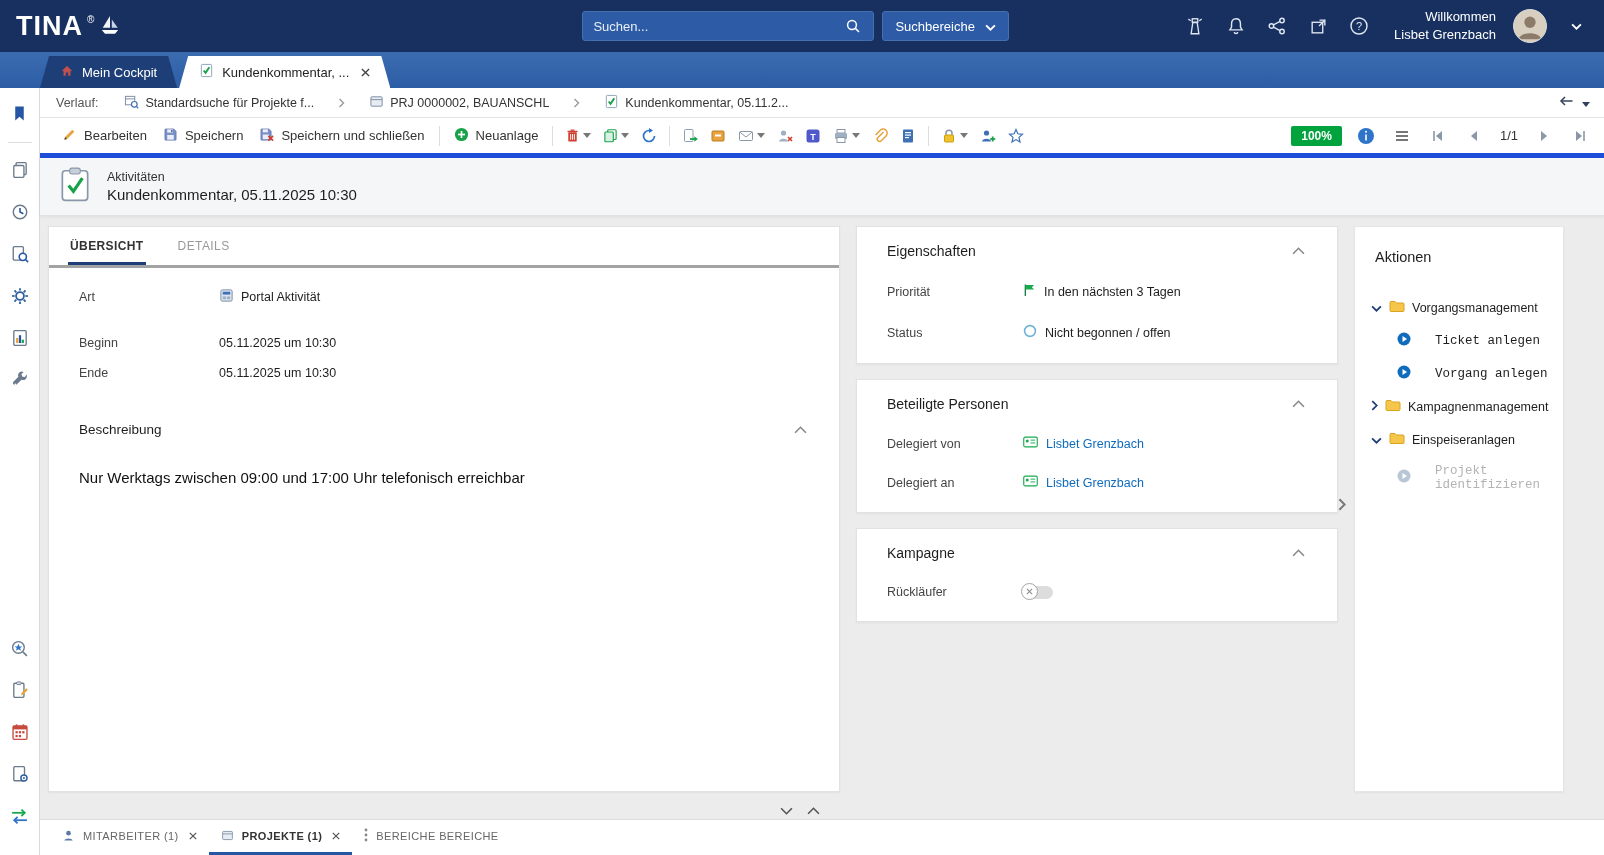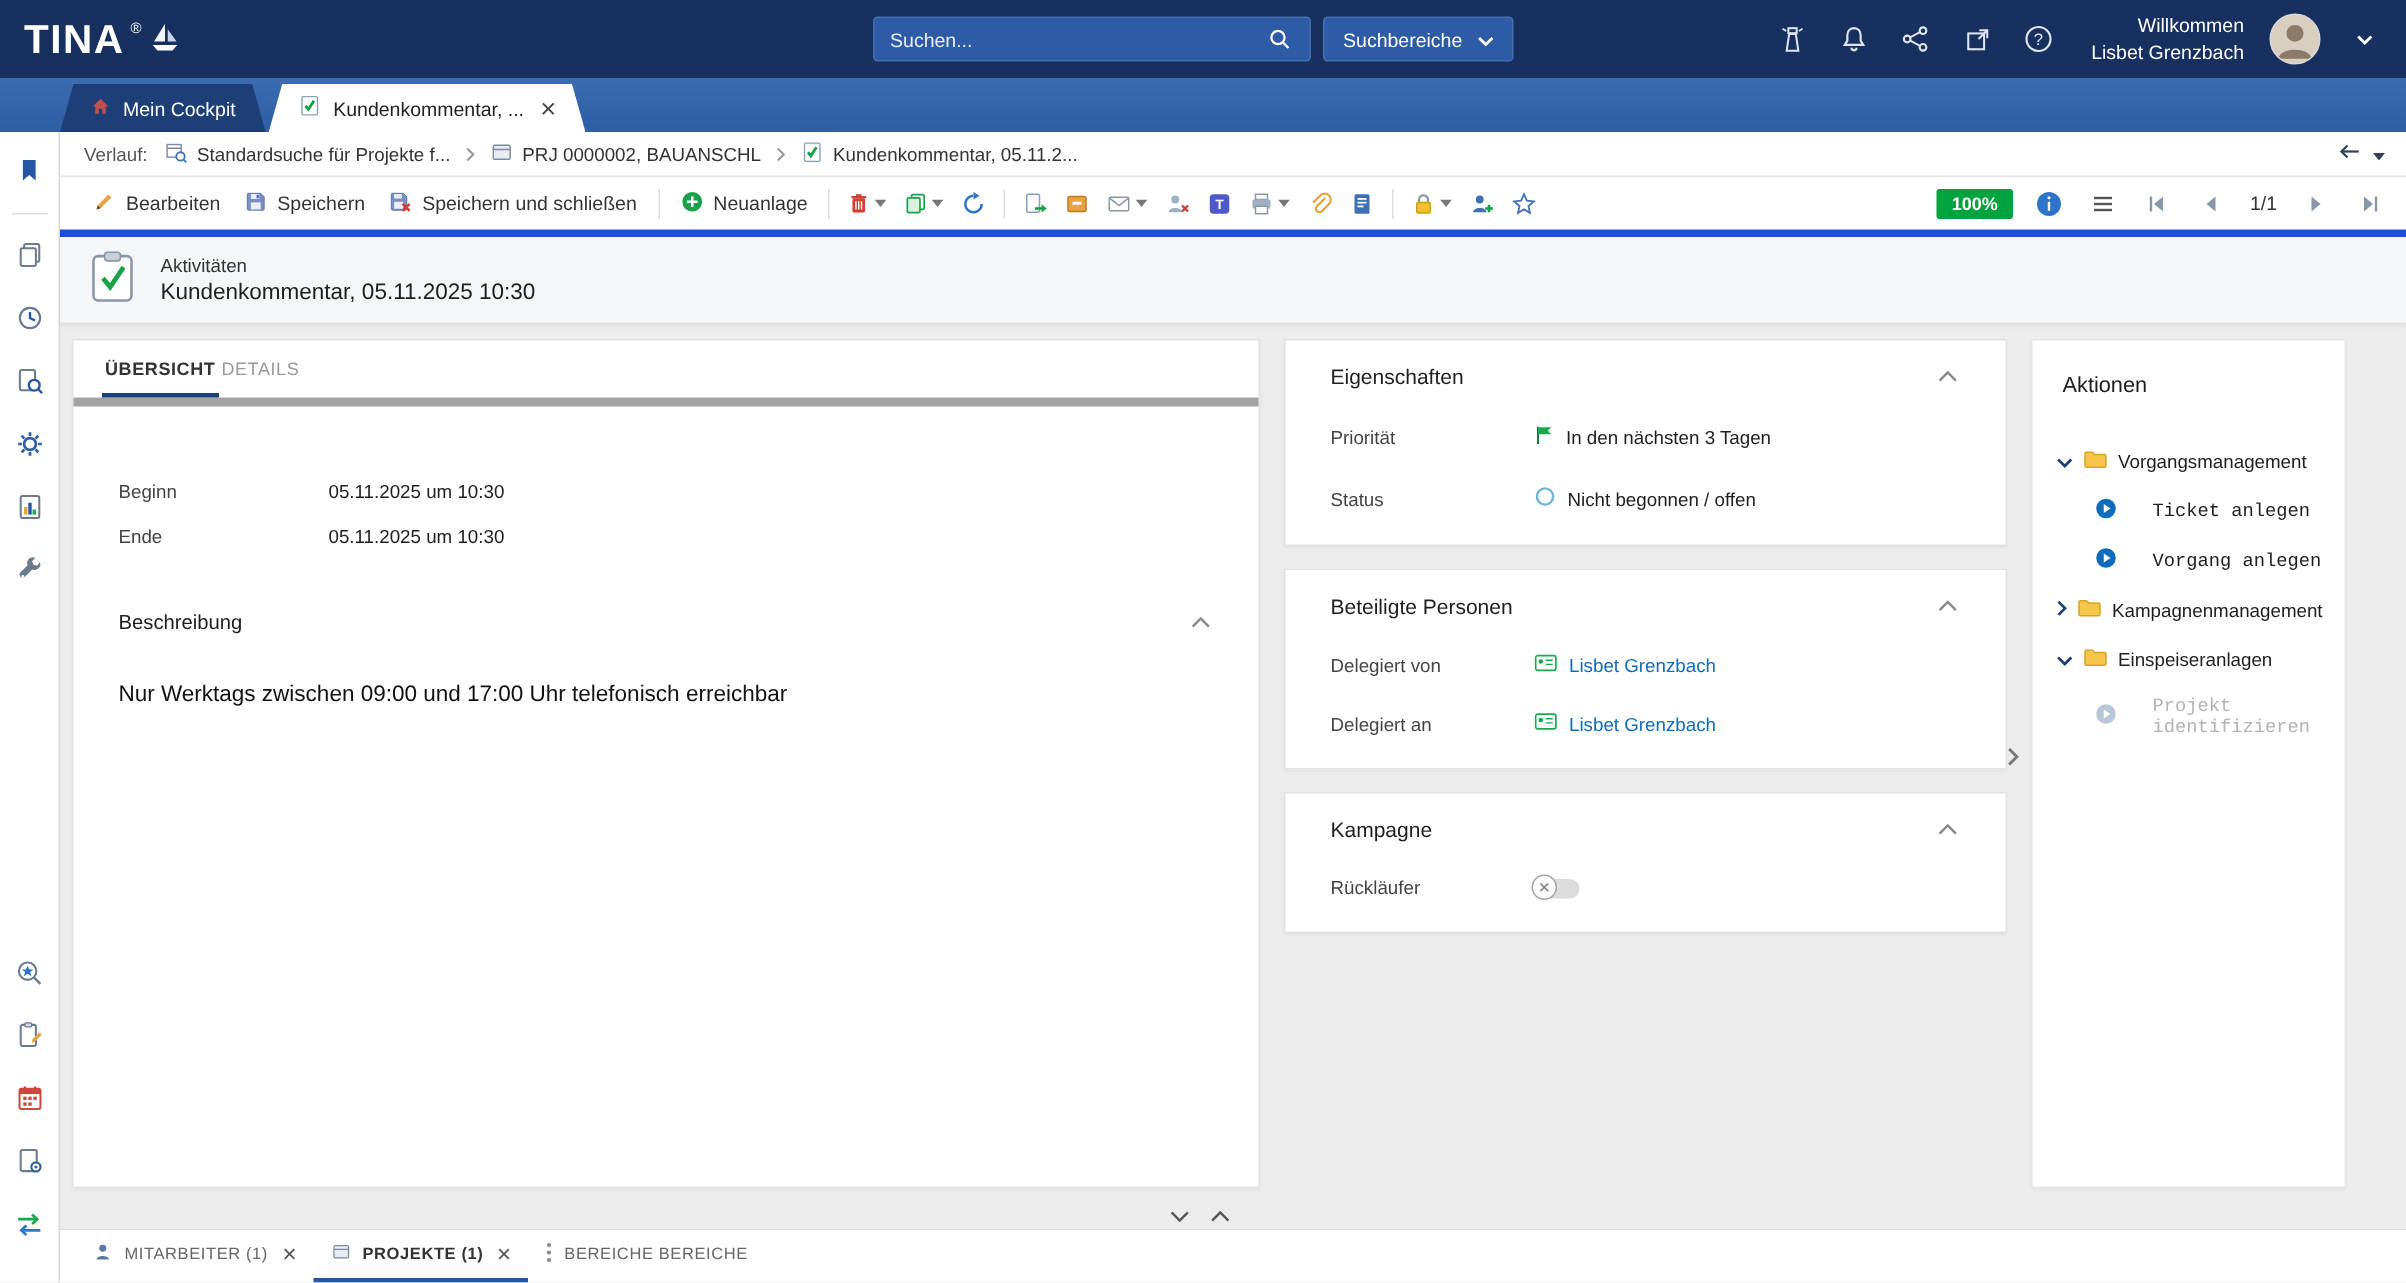--- a/index.html
+++ b/index.html
@@ -32,21 +32,21 @@
   
   .content-row { flex:1; display:flex; min-height:0; }
   .sidebar { width:40px; flex:0 0 auto; background:#fff; border-right:1px solid #d9d9d9; display:flex; flex-direction:column; align-items:center; padding:12px 0 10px; }
   .sb-icon { width:26px; height:26px; display:flex; align-items:center; justify-content:center; margin-bottom:16px; cursor:pointer; }
   .sb-div { width:24px; height:1px; background:#dcdcdc; margin:0 0 14px; }
   .sb-spacer { flex:1; }
 
   .main { flex:1; display:flex; flex-direction:column; min-width:0; background:#ececec; }
 
   
-  .crumbbar { height:30px; flex:0 0 auto; background:#fff; border-bottom:1px solid #e4e4e4; display:flex; align-items:center; gap:10px; padding:0 14px 0 16px; font-size:12.5px; }
+  .crumbbar { height:30px; flex:0 0 auto; background:#fff; border-bottom:1px solid #e4e4e4; display:flex; align-items:center; gap:24px; padding:0 14px 0 16px; font-size:12.5px; }
   .crumb-label { color:#555; margin-right:2px; }
   .crumb { display:flex; align-items:center; gap:6px; color:#333; cursor:pointer; }
   .crumb-sep { display:flex; }
   .crumbbar-right { margin-left:auto; display:flex; align-items:center; gap:8px; }
 
   
   .toolbar { height:40px; flex:0 0 auto; background:#fff; border-bottom:5px solid #1d4ed8; display:flex; align-items:center; padding:0 12px 0 14px; }
   .tbtn { display:flex; align-items:center; gap:7px; padding:5px 8px; font-size:13px; color:#333; cursor:pointer; border-radius:2px; white-space:nowrap; }
   .ticon { display:flex; align-items:center; gap:3px; padding:5px 6px; cursor:pointer; border-radius:2px; }
   .tsep { width:1px; height:20px; background:#ddd; margin:0 6px; flex:0 0 auto; }
@@ -55,21 +55,21 @@
   .pageind { font-size:13px; color:#333; margin:0 2px; }
 
   
   .recordbar { height:58px; flex:0 0 auto; background:#f5f6f7; border-bottom:1px solid #e2e2e2; box-shadow:0 1px 3px rgba(0,0,0,.06); display:flex; align-items:center; gap:13px; padding:0 16px; }
   .rec-cat { font-size:12.5px; color:#333; }
   .rec-title { font-size:15px; color:#1e1e1e; margin-top:2px; }
 
   
   .content { flex:1; position:relative; display:flex; gap:16px; padding:10px 0 0 8px; min-height:0; }
   .panel-left { width:792px; flex:0 0 auto; background:#fff; border:1px solid #e2e2e2; box-shadow:0 1px 2px rgba(0,0,0,.05); height:566px; }
-  .ptabs { display:flex; padding:0 19px; border-bottom:6px solid #a3a3a3; }
+  .ptabs { display:flex; gap:30px; padding:0 19px; border-bottom:3px solid #a3a3a3; }
   .ptab { padding:12px 2px 9px; border-bottom:3px solid transparent; font-size:12px; letter-spacing:.4px; color:#999; cursor:pointer; }
   .ptab.active { color:#333; border-bottom-color:#1d3e76; font-weight:bold; }
   .fields { padding:20px 30px 0; }
   .frow { display:flex; align-items:center; margin-bottom:16px; font-size:12.5px; }
   .frow.gap-top { margin-top:30px; }
   .flabel { width:140px; color:#444; flex:0 0 auto; }
   .fvalue { color:#1e1e1e; display:flex; align-items:center; gap:7px; }
   .desc-head { display:flex; justify-content:space-between; align-items:center; padding:26px 30px 0; font-size:13.5px; color:#1e1e1e; }
   .desc-text { padding:32px 30px; font-size:15px; color:#111; }
 
@@ -589,20 +589,34 @@
       </div>
 
       <div class="content">
 
         <section class="panel-left">
           <div class="ptabs">
             <span class="ptab active">ÜBERSICHT</span>
             <span class="ptab">DETAILS</span>
           </div>
           <div class="fields">
+            <div class="frow">
+              <span class="flabel">Art</span>
+              <span class="fvalue">
+                <span>
+                  <svg width="15" height="15" viewBox="0 0 16 16">
+                      <rect x="2" y="2" width="12" height="12" rx="1.5" fill="#dce6f2" stroke="#7a8aa0"></rect>
+                      <rect x="4" y="4" width="8" height="3" fill="#3f6fb5"></rect>
+                      <rect x="4" y="9" width="3.5" height="3" fill="#9fb0c2"></rect>
+                      <rect x="8.5" y="9" width="3.5" height="3" fill="#9fb0c2"></rect>
+                    </svg>
+                </span>
+                <span>Portal Aktivität</span>
+              </span>
+            </div>
             <div class="frow gap-top">
               <span class="flabel">Beginn</span>
               <span class="fvalue">05.11.2025 um 10:30</span>
             </div>
             <div class="frow">
               <span class="flabel">Ende</span>
               <span class="fvalue">05.11.2025 um 10:30</span>
             </div>
           </div>
           <div class="desc-head">

